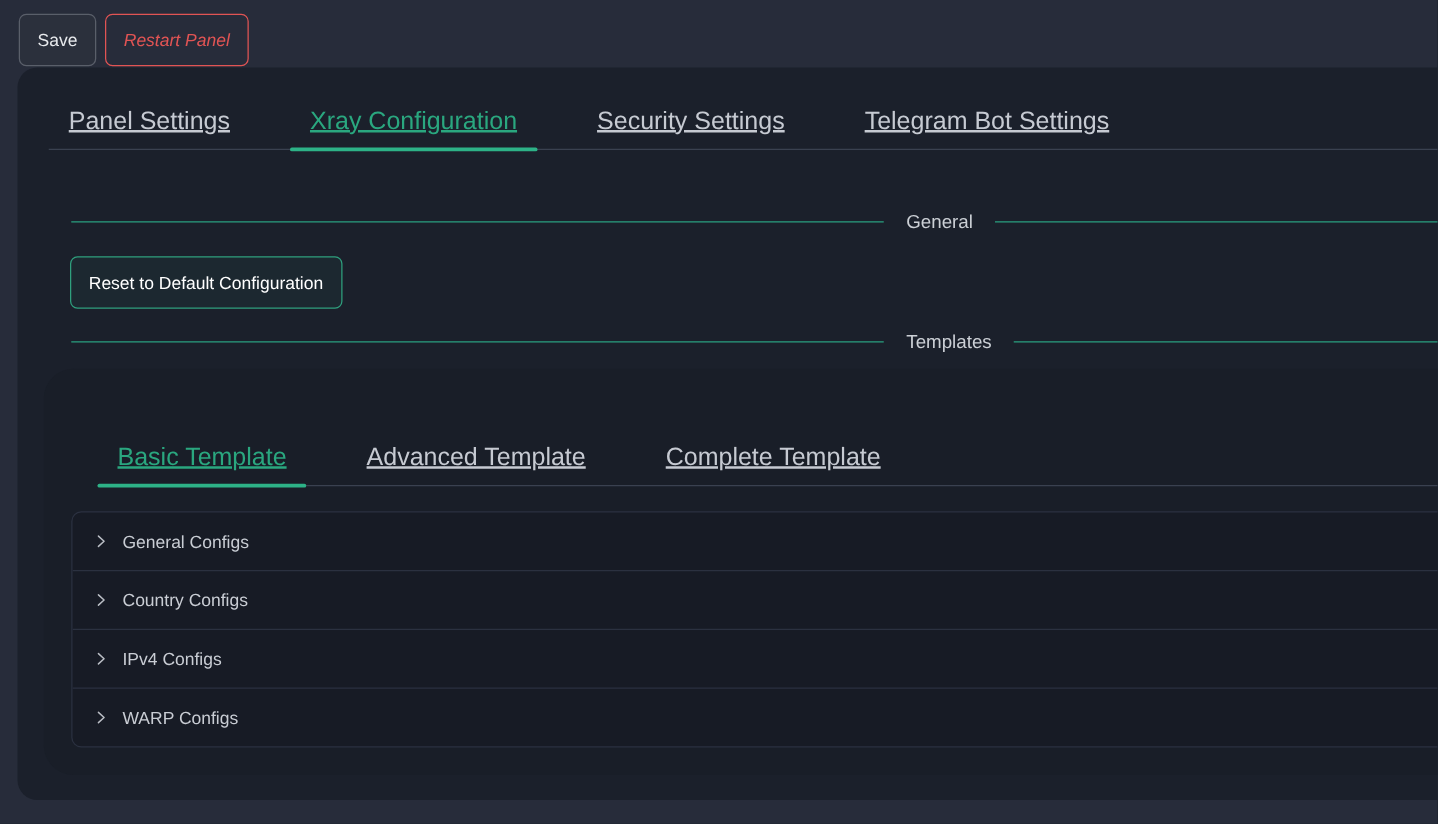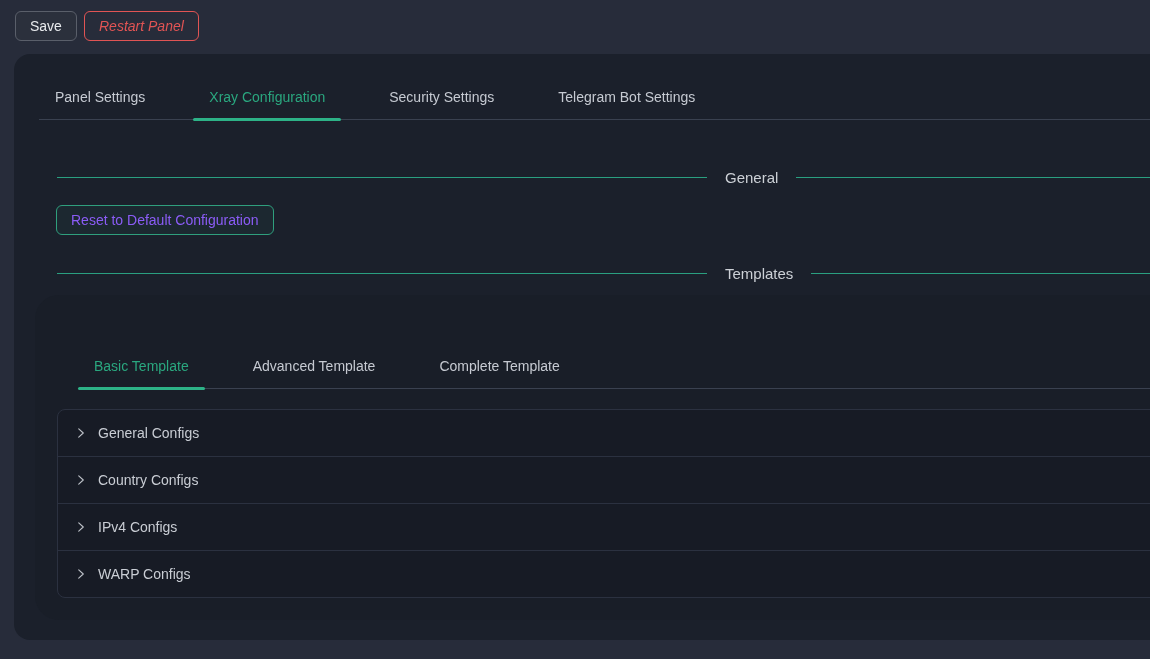--- a/index.html
+++ b/index.html
@@ -7,21 +7,21 @@
   body {
     background:#272c3a;
     font-family:"Liberation Sans", sans-serif;
     position:relative;
     color:#c9cdd4;
   }
   
   .topbar { position:absolute; top:0; left:0; right:0; height:54px; }
   .btn {
     display:inline-block; font-size:14px; line-height:20px;
-    padding:4px 14px; border-radius:6px; cursor:pointer;
+    padding:10px 14px; border-radius:6px; cursor:pointer;
     background:transparent; border:1px solid transparent;
     vertical-align:top;
   }
   .btn-save {
     position:absolute; left:15px; top:11px;
     background:#2b303c; border-color:#5a5f6a; color:#e8eaed;
   }
   .btn-restart {
     position:absolute; left:84px; top:11px;
     border-color:#e15454; color:#e15454;font-style:italic;
@@ -31,22 +31,23 @@
     position:absolute; left:14px; top:54px; right:-28px; bottom:19px;
     background:#1b202b; border-radius:16px;
   }
   
   .tabs {
     position:absolute; display:flex; gap:32px; align-items:stretch;
     border-bottom:1px solid #3a4150; height:45px;
   }
   .tab {
     display:flex; align-items:center; padding:0 16px;
-    font-size:14px; color:#c6cad2; position:relative; cursor:pointer;
+    font-size:20px; color:#c6cad2; position:relative; cursor:pointer;
     white-space:nowrap;
+    text-decoration:underline;
   }
   .tab.active { color:#2aa77f; }
   .tab.active::after {
     content:""; position:absolute; left:0; right:0; bottom:-2px;
     height:3px; background:#2db287; border-radius:2px;
   }
   .main-tabs { left:25px; right:0; top:21px; }
   
   .divider {
     position:absolute; left:43px; right:0;
@@ -54,21 +55,21 @@
     font-size:15px; color:#ccd0d6;
   }
   .divider .seg-left { width:650px; height:1px; background:#2a9f80; }
   .divider .seg-right { flex:1; height:1px; background:#2a9f80; }
   .divider .divider-text { margin:0 18px; white-space:nowrap; }
   .divider-actions { top:111px; height:24px; }
   .divider-templates { top:207px; height:24px; }
   
   .btn-reset {
     position:absolute; left:42px; top:151px;
-    border-color:#2f9f7d; background:rgba(46,160,126,0.07); color:#8b5cf6;
+    border-color:#2f9f7d; background:rgba(46,160,126,0.07); color:#ffffff;
   }
   
   .inner-card {
     position:absolute; left:21px; right:0; top:241px; bottom:20px;
     background:#191e28; border-radius:24px;
   }
   .tpl-tabs { left:43px; right:0; top:49px; }
   
   .collapse {
     position:absolute; left:22px; right:0; top:114px;

